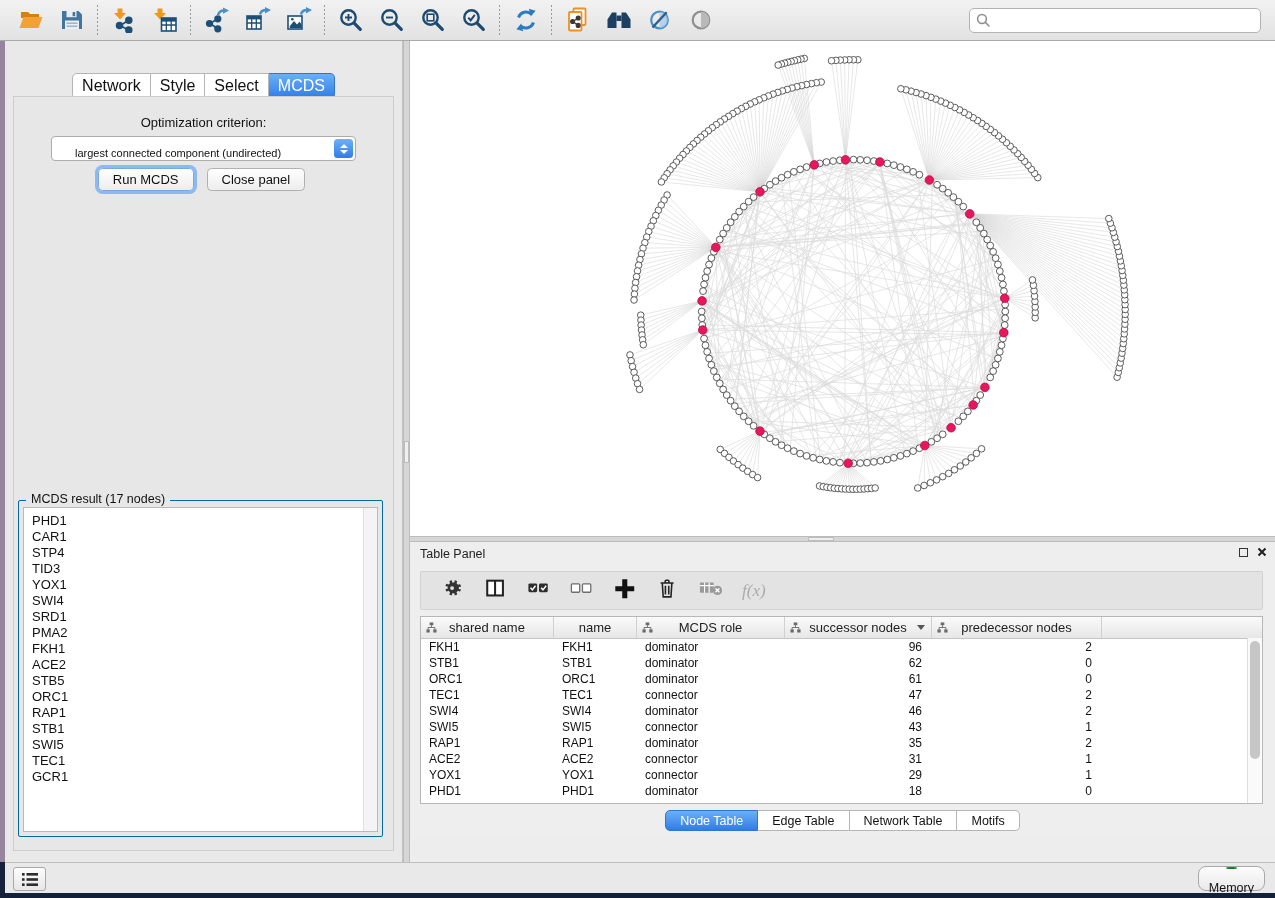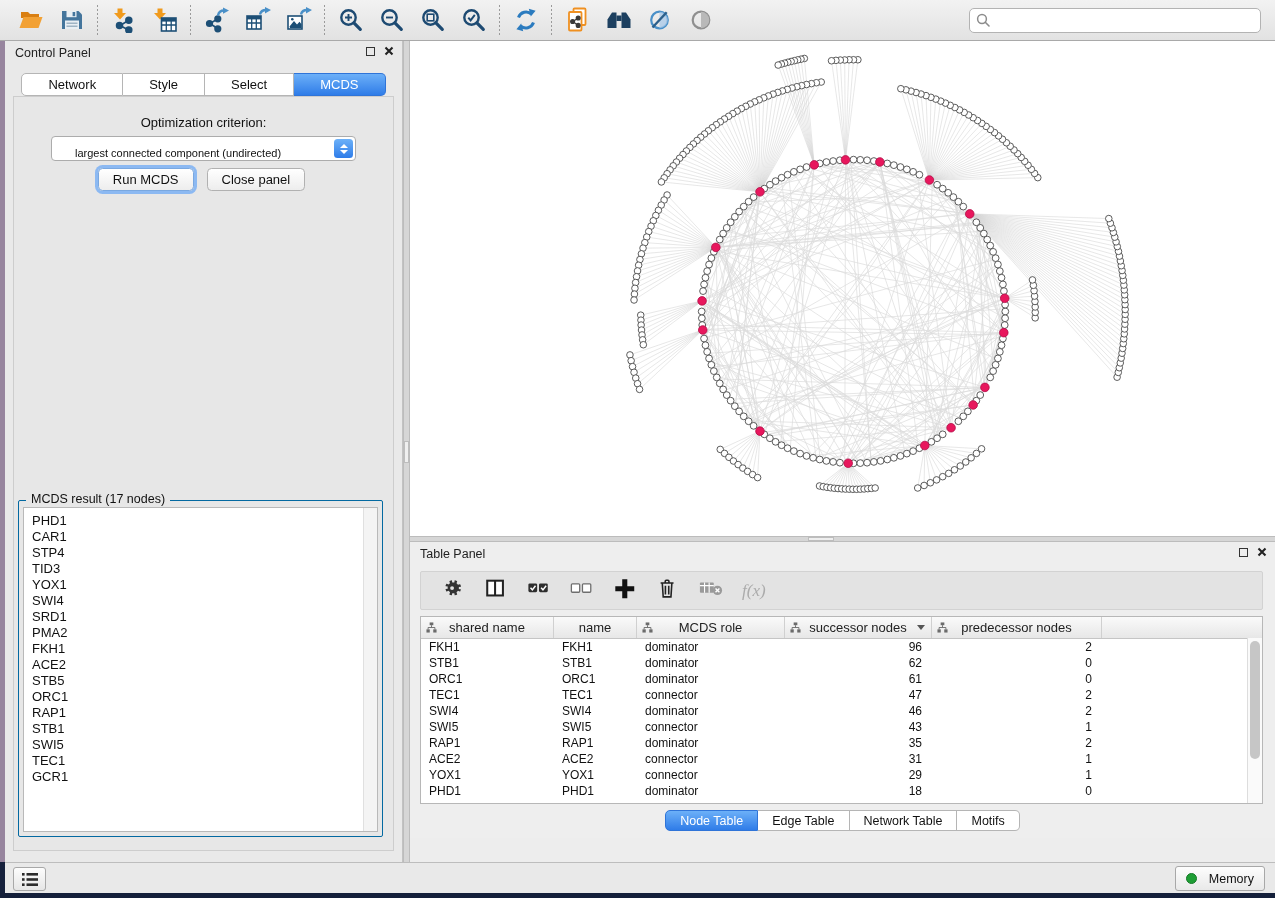--- a/index.html
+++ b/index.html
@@ -25,22 +25,22 @@
   .strip-bottom{position:absolute;left:0;right:0;bottom:0;height:5px;background:#141f3a;}
   
   .panel-header{position:relative;height:24px;line-height:24px;font-size:12.5px;color:#222;
     padding-left:10px;}
   .win-ctrls{position:absolute;right:8px;top:5px;display:flex;gap:9px;align-items:center;}
   .float-ico{width:9px;height:9px;border:1.5px solid #333;box-sizing:border-box;display:inline-block;}
   .close-ico svg{display:block;}
   
   .control-panel{position:absolute;left:5px;top:41px;width:398px;height:821px;background:#e9e9e9;box-sizing:border-box;border-right:1px solid #c2c2c2;}
   .cp-tabs{position:absolute;top:32px;left:0;right:0;display:flex;justify-content:center;}
-  .seg-tab{background:#fff;border:1px solid #b5b5b5;border-left:none;padding:3px 26px;
-    font-size:13px;color:#111;cursor:default;white-space:nowrap;}
+  .seg-tab{background:#fff;border:1px solid #b5b5b5;border-left:none;padding:3px 9px;
+    font-size:16px;color:#111;cursor:default;white-space:nowrap;}
   .seg-tab:first-child{border-left:1px solid #b5b5b5;border-radius:5px 0 0 5px;}
   .seg-tab:last-child{border-radius:0 5px 5px 0;}
   .seg-tab.active{background:linear-gradient(#6cb0f8,#2f7ce8);border-color:#2f74d8;color:#fff;}
   .cp-content{position:absolute;left:8px;right:8px;top:55px;bottom:11px;
     background:#e7e7e7;border:1px solid #cdcdcd;}
   .opt-label{margin-top:18px;text-align:center;font-size:13px;color:#111;}
   .combo{position:absolute;left:37px;right:37px;top:39px;height:23px;background:#fff;
     border:1px solid #acacac;border-radius:4px;display:flex;align-items:center;cursor:default;}
   .combo .val{flex:1;padding-left:23px;font-size:11px;color:#111;white-space:nowrap;overflow:hidden;margin-top:8px;}
   .stepper{width:19px;height:19px;margin-right:2px;border-radius:3.5px;
@@ -100,22 +100,22 @@
   .tscroll .thumb{position:absolute;left:2px;right:2px;top:3px;height:118px;background:#c6c6c6;border-radius:5px;}
   .tp-tabs{position:absolute;left:0;right:0;top:268px;display:flex;justify-content:center;}
   .tp-tabs .seg-tab{font-size:12.5px;padding:2.5px 14px;}
   
   .status-bar{position:absolute;left:5px;right:0;bottom:5px;height:31px;background:#e9e9e9;
     border-top:1px solid #bdbdbd;box-sizing:border-box;}
   .list-btn{position:absolute;left:8px;top:4px;width:31px;height:22px;
     background:linear-gradient(#fdfdfd,#e6e6e6);border:1px solid #a8a8a8;border-radius:3px;
     display:flex;align-items:center;justify-content:center;}
   .memory-btn{position:absolute;right:10px;top:3px;height:23px;padding:0 10px;
-    background:linear-gradient(#fdfdfd,#e9e9e9);border:1px solid #a8a8a8;border-radius:3px;
-    display:flex;align-items:center;gap:12px;font-size:12.5px;color:#111;}
+    background:linear-gradient(#fdfdfd,#e9e9e9);border:1px solid #a8a8a8;border-radius:8px;
+    display:flex;align-items:center;gap:12px;font-size:12.5px;color:#111;flex-direction:column;}
   .mem-dot{width:11px;height:11px;border-radius:50%;background:#1e9e35;border:1px solid #157a27;box-sizing:border-box;}
 </style>
 </head>
 <body>
 
 <div id="app">
 
   <div class="toolbar">
     <div id="toolbarIcons" style="display:flex;align-items:center;">
         <span class="tbtn">
@@ -300,31 +300,20 @@
             <line x1="9.3" y1="9.3" x2="13" y2="13" stroke="#8c8c8c" stroke-width="1.6" stroke-linecap="round"></line>
           </svg>
       </span>
       <input placeholder="" style="">
     </div>
   </div>
 
   <div class="strip-left"></div>
 
   <div class="control-panel">
-    <div class="panel-header">
-      <span>Control Panel</span>
-      <span class="win-ctrls">
-        <span class="float-ico"></span>
-        <span class="close-ico">
-          <svg width="10" height="10" viewBox="0 0 10 10">
-              <path d="M1.5 1.5 L8.5 8.5 M8.5 1.5 L1.5 8.5" stroke="#222" stroke-width="2.1"></path>
-            </svg>
-        </span>
-      </span>
-    </div>
     <div class="cp-tabs" id="cpTabs">
         <span class="seg-tab">Network</span>
         <span class="seg-tab">Style</span>
         <span class="seg-tab">Select</span>
         <span class="seg-tab active">MCDS</span>
       </div>
     <div class="cp-content">
       <div class="opt-label">Optimization criterion:</div>
       <div class="combo">
         <span class="val">largest connected component (undirected)</span>

